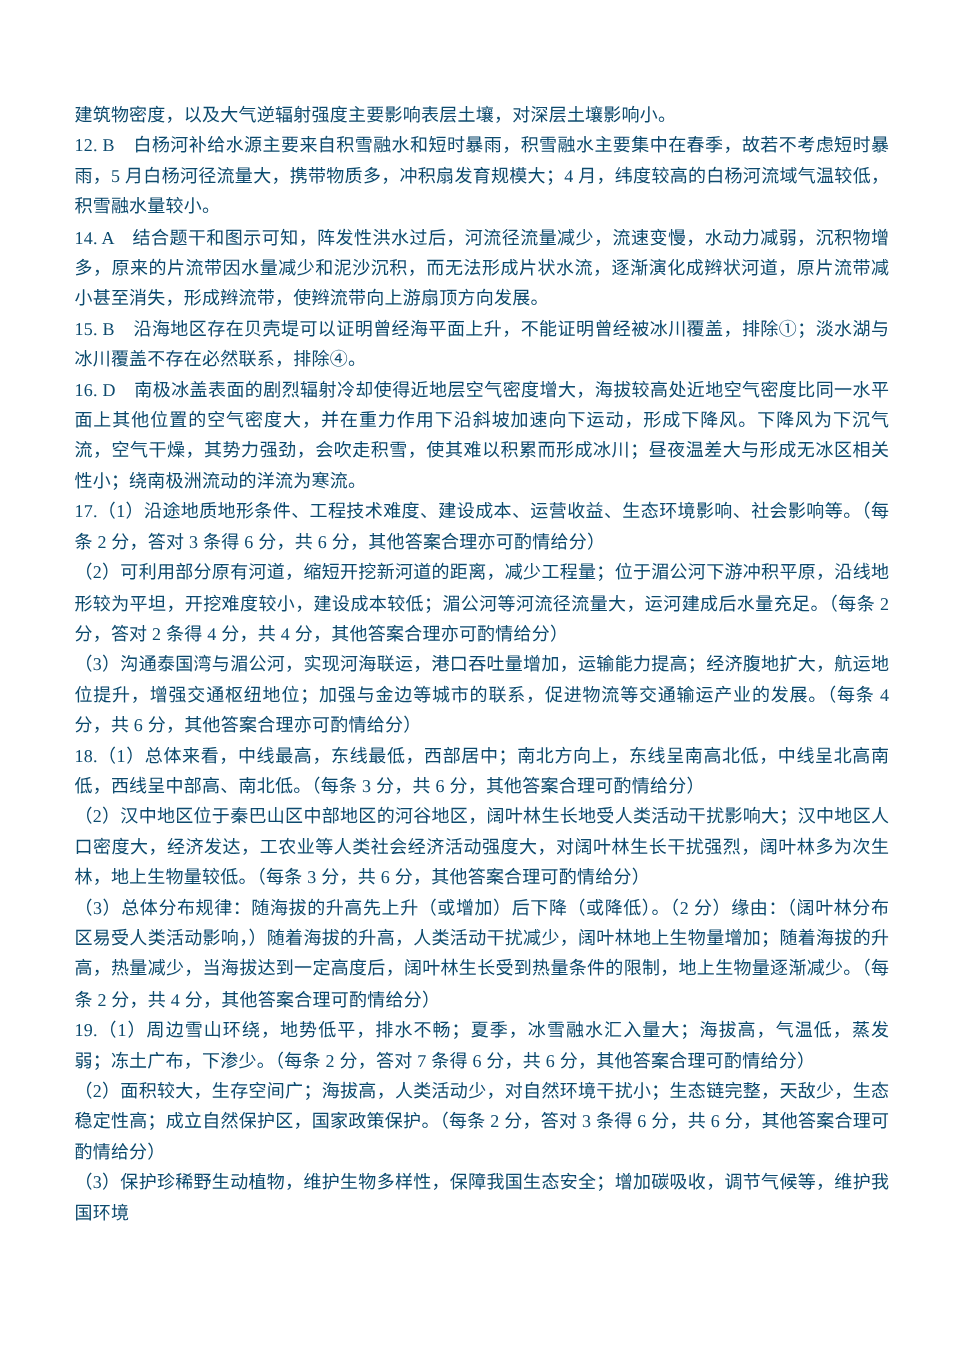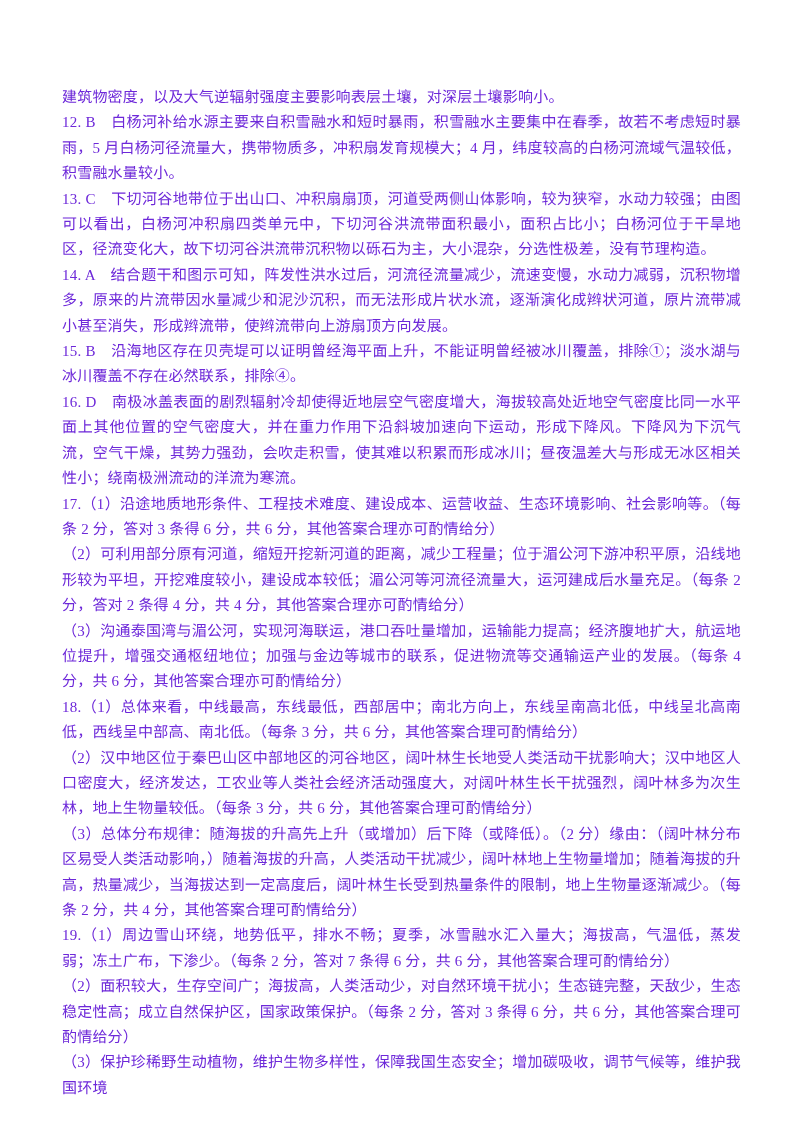--- a/index.html
+++ b/index.html
@@ -12,39 +12,38 @@
     overflow: hidden;
   }
   .content {
     position: absolute;
     left: 62px;
     top: 85px;
     width: 679px;
     font-family: "Liberation Serif", "DejaVu Serif", serif;
     font-size: 15px;
     line-height: 25.4px;
-    color: #6d28d9;
+    color: #0c4a6e;
     text-align: justify;
     text-justify: inter-ideograph;
     letter-spacing: 0.2px;
   }
   .content p {
     margin: 0;
     padding: 0;
     word-break: break-all;
   }
 </style>
 </head>
 <body>
 
 <div class="page">
   <div class="content">
     <p>建筑物密度，以及大气逆辐射强度主要影响表层土壤，对深层土壤影响小。</p>
     <p>12. B　白杨河补给水源主要来自积雪融水和短时暴雨，积雪融水主要集中在春季，故若不考虑短时暴雨，5 月白杨河径流量大，携带物质多，冲积扇发育规模大；4 月，纬度较高的白杨河流域气温较低，积雪融水量较小。</p>
-    <p>13. C　下切河谷地带位于出山口、冲积扇扇顶，河道受两侧山体影响，较为狭窄，水动力较强；由图可以看出，白杨河冲积扇四类单元中，下切河谷洪流带面积最小，面积占比小；白杨河位于干旱地区，径流变化大，故下切河谷洪流带沉积物以砾石为主，大小混杂，分选性极差，没有节理构造。</p>
     <p>14. A　结合题干和图示可知，阵发性洪水过后，河流径流量减少，流速变慢，水动力减弱，沉积物增多，原来的片流带因水量减少和泥沙沉积，而无法形成片状水流，逐渐演化成辫状河道，原片流带减小甚至消失，形成辫流带，使辫流带向上游扇顶方向发展。</p>
     <p>15. B　沿海地区存在贝壳堤可以证明曾经海平面上升，不能证明曾经被冰川覆盖，排除①；淡水湖与冰川覆盖不存在必然联系，排除④。</p>
     <p>16. D　南极冰盖表面的剧烈辐射冷却使得近地层空气密度增大，海拔较高处近地空气密度比同一水平面上其他位置的空气密度大，并在重力作用下沿斜坡加速向下运动，形成下降风。下降风为下沉气流，空气干燥，其势力强劲，会吹走积雪，使其难以积累而形成冰川；昼夜温差大与形成无冰区相关性小；绕南极洲流动的洋流为寒流。</p>
     <p>17.（1）沿途地质地形条件、工程技术难度、建设成本、运营收益、生态环境影响、社会影响等。（每条 2 分，答对 3 条得 6 分，共 6 分，其他答案合理亦可酌情给分）</p>
     <p>（2）可利用部分原有河道，缩短开挖新河道的距离，减少工程量；位于湄公河下游冲积平原，沿线地形较为平坦，开挖难度较小，建设成本较低；湄公河等河流径流量大，运河建成后水量充足。（每条 2 分，答对 2 条得 4 分，共 4 分，其他答案合理亦可酌情给分）</p>
     <p>（3）沟通泰国湾与湄公河，实现河海联运，港口吞吐量增加，运输能力提高；经济腹地扩大，航运地位提升，增强交通枢纽地位；加强与金边等城市的联系，促进物流等交通输运产业的发展。（每条 4 分，共 6 分，其他答案合理亦可酌情给分）</p>
     <p>18.（1）总体来看，中线最高，东线最低，西部居中；南北方向上，东线呈南高北低，中线呈北高南低，西线呈中部高、南北低。（每条 3 分，共 6 分，其他答案合理可酌情给分）</p>
     <p>（2）汉中地区位于秦巴山区中部地区的河谷地区，阔叶林生长地受人类活动干扰影响大；汉中地区人口密度大，经济发达，工农业等人类社会经济活动强度大，对阔叶林生长干扰强烈，阔叶林多为次生林，地上生物量较低。（每条 3 分，共 6 分，其他答案合理可酌情给分）</p>
     <p>（3）总体分布规律：随海拔的升高先上升（或增加）后下降（或降低）。（2 分）缘由：（阔叶林分布区易受人类活动影响，）随着海拔的升高，人类活动干扰减少，阔叶林地上生物量增加；随着海拔的升高，热量减少，当海拔达到一定高度后，阔叶林生长受到热量条件的限制，地上生物量逐渐减少。（每条 2 分，共 4 分，其他答案合理可酌情给分）</p>
     <p>19.（1）周边雪山环绕，地势低平，排水不畅；夏季，冰雪融水汇入量大；海拔高，气温低，蒸发弱；冻土广布，下渗少。（每条 2 分，答对 7 条得 6 分，共 6 分，其他答案合理可酌情给分）</p>

